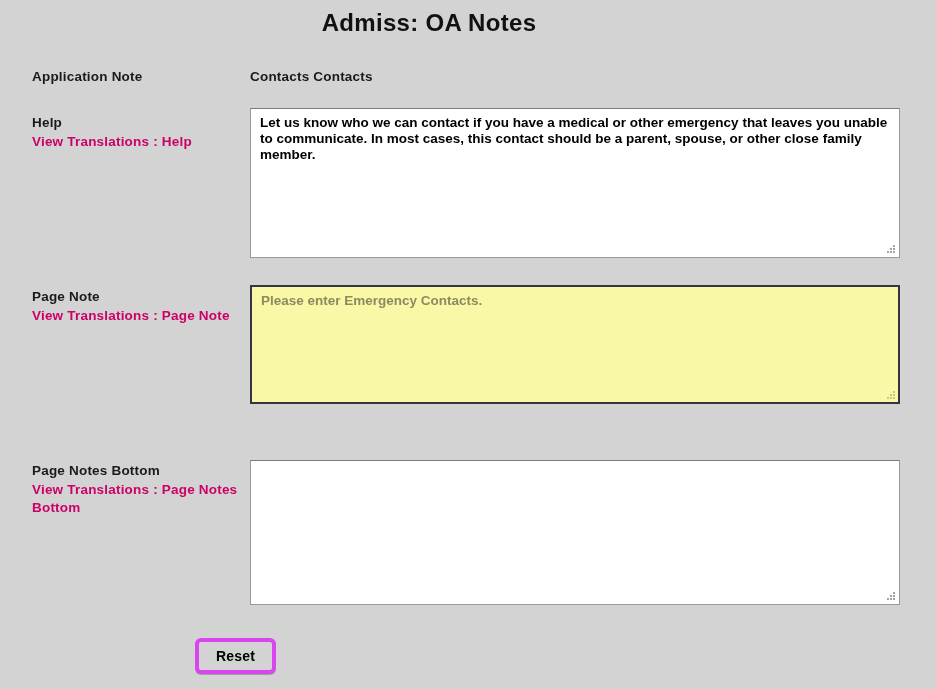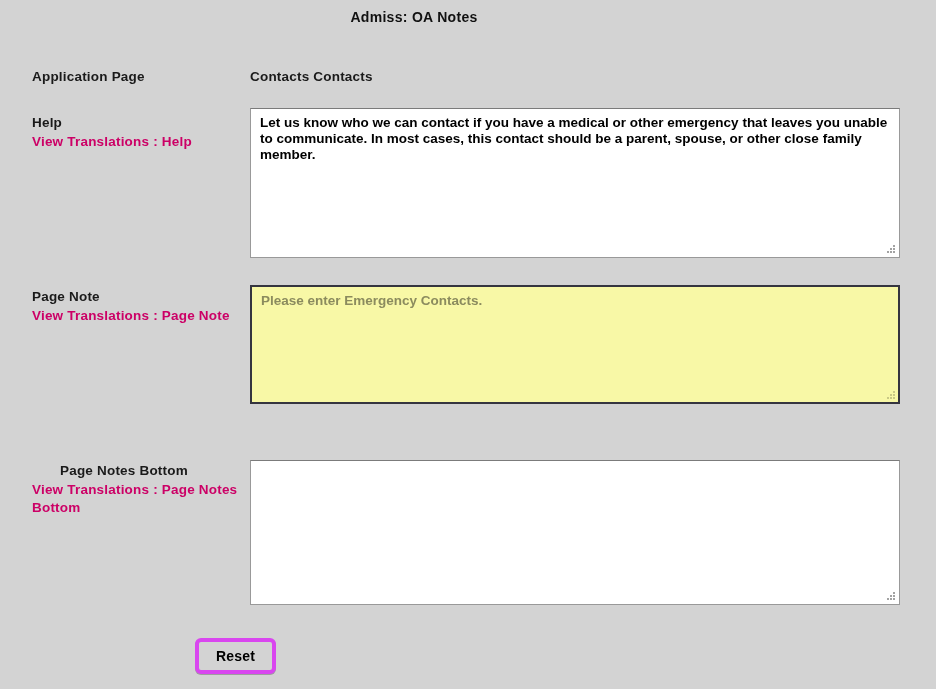--- a/index.html
+++ b/index.html
@@ -9,23 +9,23 @@
     background: #d3d3d3;
     overflow: hidden;
   }
   .page {
     position: relative;
     width: 936px; height: 689px;
     background: #d3d3d3;
   }
   .page-title {
     position: absolute;
-    top: 9px; left: 0; width: 828px;
+    top: 9px; left: 15px; width: 828px;
     text-align: center;
-    font-size: 14px;
+    font-size: 24px;
     font-weight: bold;
     color: #111;
     letter-spacing: 0.3px;
   }
   .col-header {
     position: absolute;
     font-size: 13.5px;
     font-weight: bold;
     color: #1a1a1a;
     letter-spacing: 0.2px;
@@ -86,21 +86,21 @@
     font-weight: bold;
   }
   #wrap-help  { top: 108px; height: 150px; }
   #wrap-note  { top: 285px; height: 119px; }
   #wrap-bottom{ top: 460px; height: 145px; }
 
   #lbl-help   { top: 115px; }
   #lnk-help   { top: 133px; }
   #lbl-note   { top: 289px; }
   #lnk-note   { top: 307px; }
-  #lbl-bottom { top: 463px; margin-left: 28px; }
+  #lbl-bottom { top: 463px; }
   #lnk-bottom { top: 481px; }
 
   .grip {
     position: absolute;
     right: 4px; bottom: 4px;
     width: 9px; height: 9px;
     cursor: nwse-resize;
   }
   .grip::before {
     content: "";
@@ -137,21 +137,21 @@
   #btn-reset  { top: 638px; left: 195px; width: 81px; }
   #btn-submit { top: 638px; left: 626px; width: 88px; }
 </style>
 </head>
 <body>
 
 <div class="page">
 
   <div class="page-title">Admiss: OA Notes</div>
 
-  <div class="col-header" id="hdr-left">Application Page</div>
+  <div class="col-header" id="hdr-left">Application Note</div>
   <div class="col-header" id="hdr-right">Contacts Contacts</div>
 
   <div class="section-label" id="lbl-help">Help</div>
   <a class="trans-link" id="lnk-help">View Translations : Help</a>
   <div class="field-wrap field-white" id="wrap-help">
     <textarea spellcheck="false" style="">Let us know who we can contact if you have a medical or other emergency that leaves you unable to communicate. In most cases, this contact should be a parent, spouse, or other close family member.</textarea>
     <div class="grip"></div>
   </div>
 
   <div class="section-label" id="lbl-note">Page Note</div>

